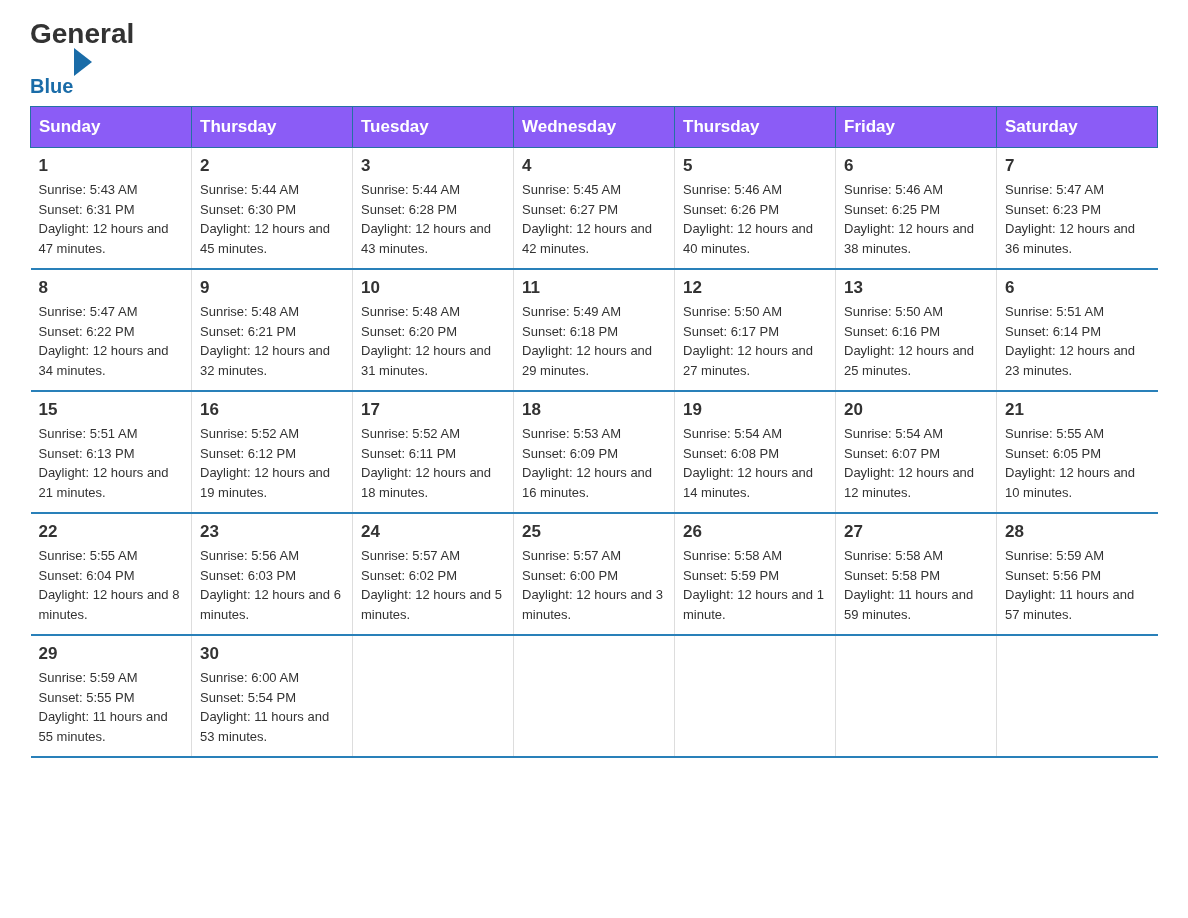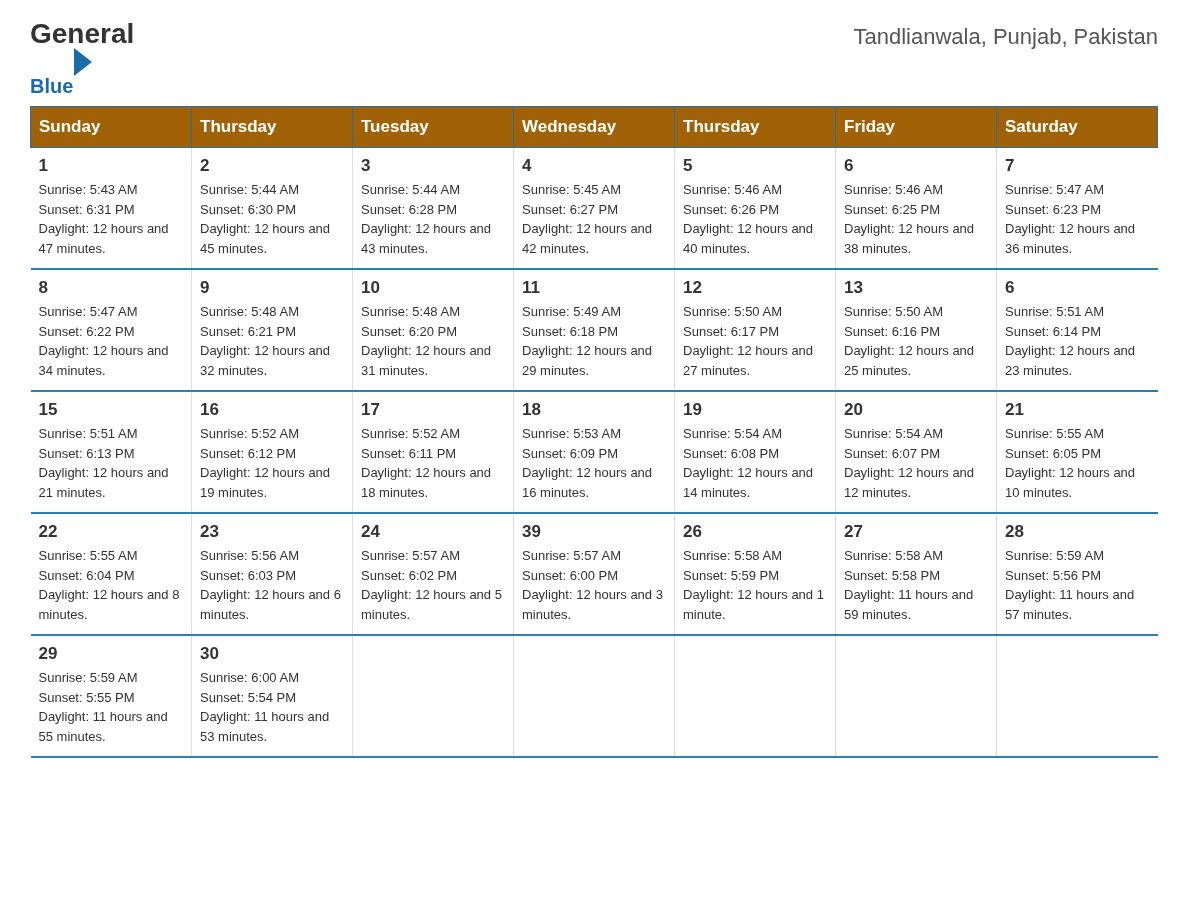--- a/index.html
+++ b/index.html
@@ -44,21 +44,21 @@
       font-size: 22px;
       color: #555;
       margin-top: 4px;
     }
     table {
       width: 100%;
       border-collapse: collapse;
       margin-top: 10px;
     }
     thead tr {
-      background-color: #a16207;
+      background-color: #8b5cf6;
     }
     thead th {
       color: #fff;
       font-size: 17px;
       font-weight: bold;
       padding: 10px 8px;
       text-align: left;
       border: 1px solid #2471a3;
     }
     tbody tr {
@@ -105,21 +105,20 @@
       <span class="logo-text-general">General</span>
       <svg width="18" height="28" viewBox="0 0 18 28" style="margin-left:2px;margin-bottom:0px;">
         <polygon points="0,0 18,14 0,28" fill="#1a6ca8"></polygon>
       </svg>
     </div>
     <div class="logo-line2">
       <span class="logo-blue">Blue</span>
     </div>
   </div>
   <div class="title-section">
-    <div class="calendar-subtitle">Tandlianwala, Punjab, Pakistan</div>
   </div>
 </div>
 
 <table>
   <thead>
     <tr>
     <th>Sunday</th>
         <th>Thursday</th>
         <th>Tuesday</th>
         <th>Wednesday</th>
@@ -226,21 +225,21 @@
         </td>
         <td>
           <span class="day-number">23</span>
           <div class="day-info">Sunrise: 5:56 AM<br>Sunset: 6:03 PM<br>Daylight: 12 hours and 6 minutes.</div>
         </td>
         <td>
           <span class="day-number">24</span>
           <div class="day-info">Sunrise: 5:57 AM<br>Sunset: 6:02 PM<br>Daylight: 12 hours and 5 minutes.</div>
         </td>
         <td>
-          <span class="day-number">39</span>
+          <span class="day-number">25</span>
           <div class="day-info">Sunrise: 5:57 AM<br>Sunset: 6:00 PM<br>Daylight: 12 hours and 3 minutes.</div>
         </td>
         <td>
           <span class="day-number">26</span>
           <div class="day-info">Sunrise: 5:58 AM<br>Sunset: 5:59 PM<br>Daylight: 12 hours and 1 minute.</div>
         </td>
         <td>
           <span class="day-number">27</span>
           <div class="day-info">Sunrise: 5:58 AM<br>Sunset: 5:58 PM<br>Daylight: 11 hours and 59 minutes.</div>
         </td>

